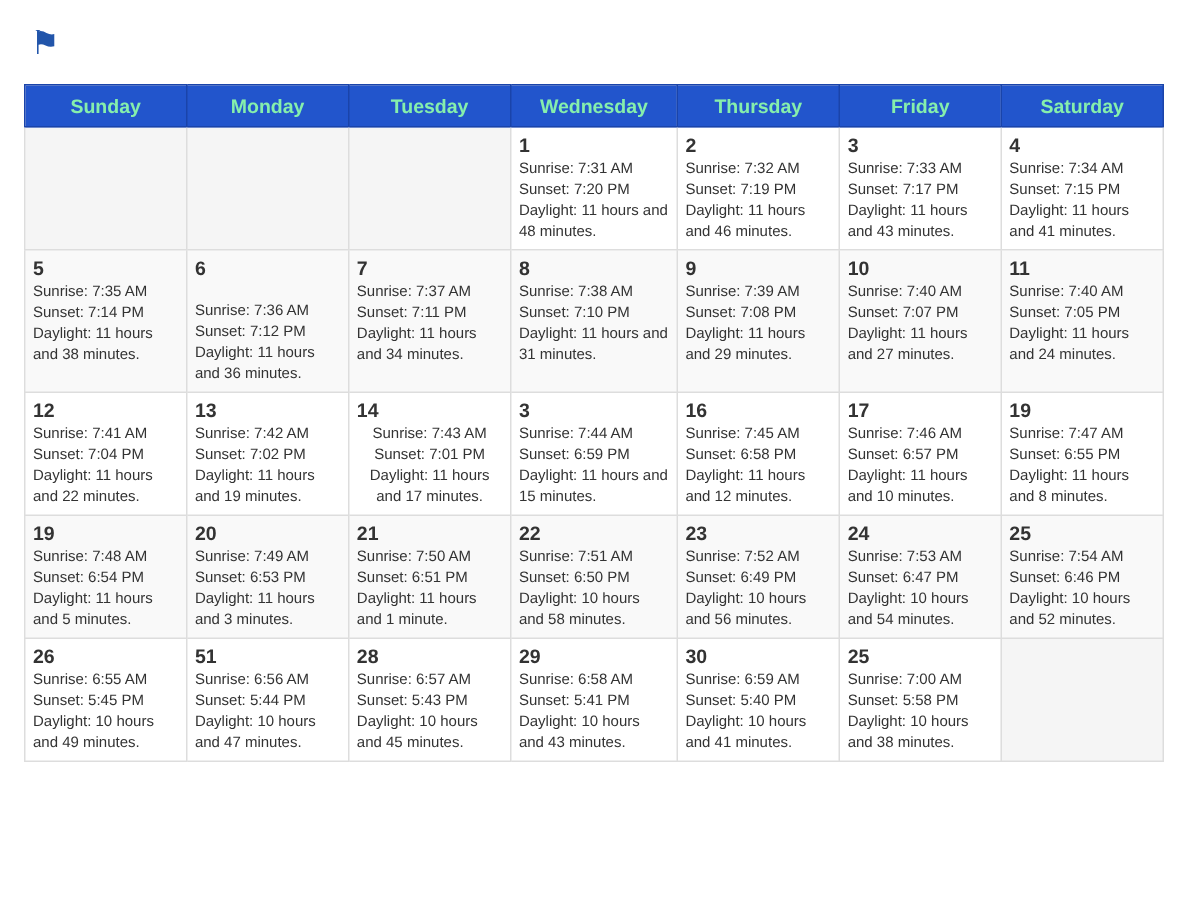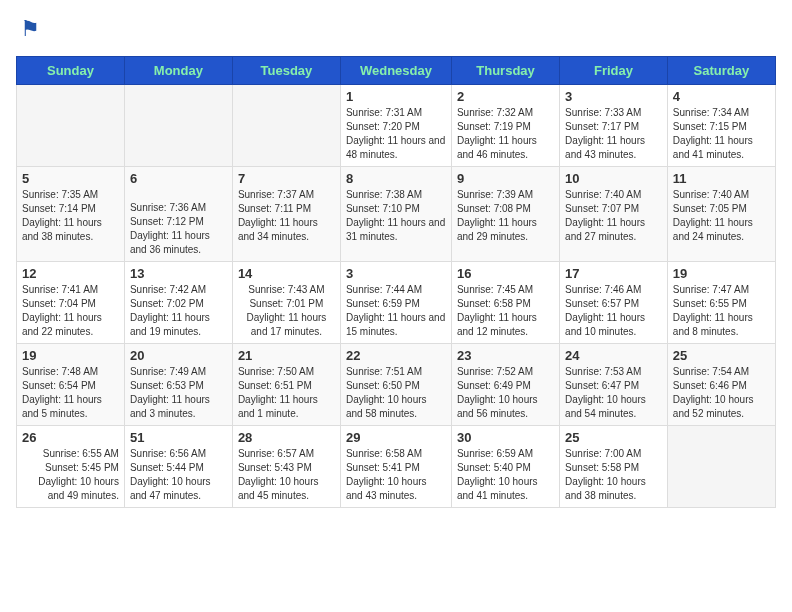--- a/index.html
+++ b/index.html
@@ -279,21 +279,21 @@
         <td>
           <span class="day-num">25</span>
           <div class="day-info" style="white-space: pre-line;">Sunrise: 7:54 AM
 Sunset: 6:46 PM
 Daylight: 10 hours and 52 minutes.</div>
         </td>
       </tr>
       <tr>
         <td>
           <span class="day-num">26</span>
-          <div class="day-info" style="white-space: pre-line; text-align: right;">Sunrise: 6:55 AM
+          <div class="day-info" style="white-space: pre-line;">Sunrise: 6:55 AM
 Sunset: 5:45 PM
 Daylight: 10 hours and 49 minutes.</div>
         </td>
         <td>
           <span class="day-num">51</span>
           <div class="day-info" style="white-space: pre-line;">Sunrise: 6:56 AM
 Sunset: 5:44 PM
 Daylight: 10 hours and 47 minutes.</div>
         </td>
         <td>

